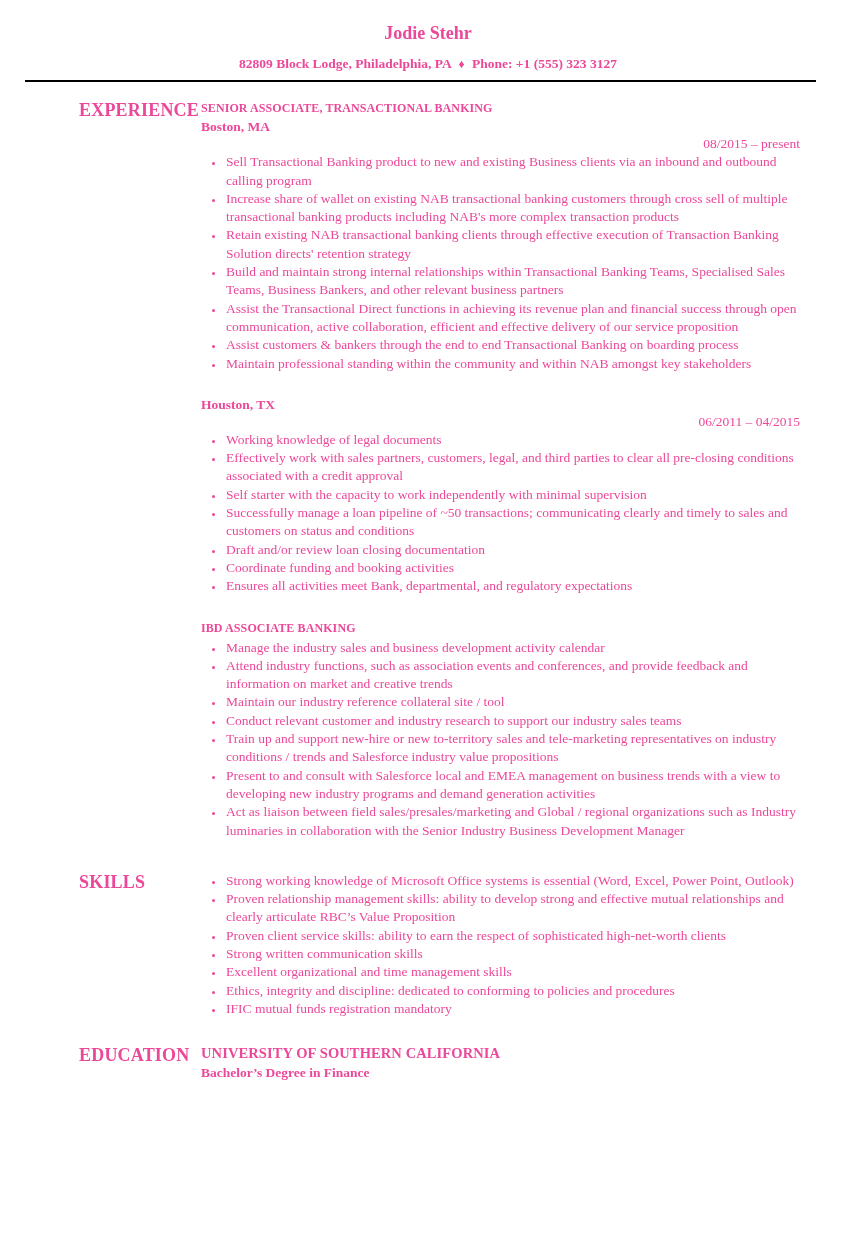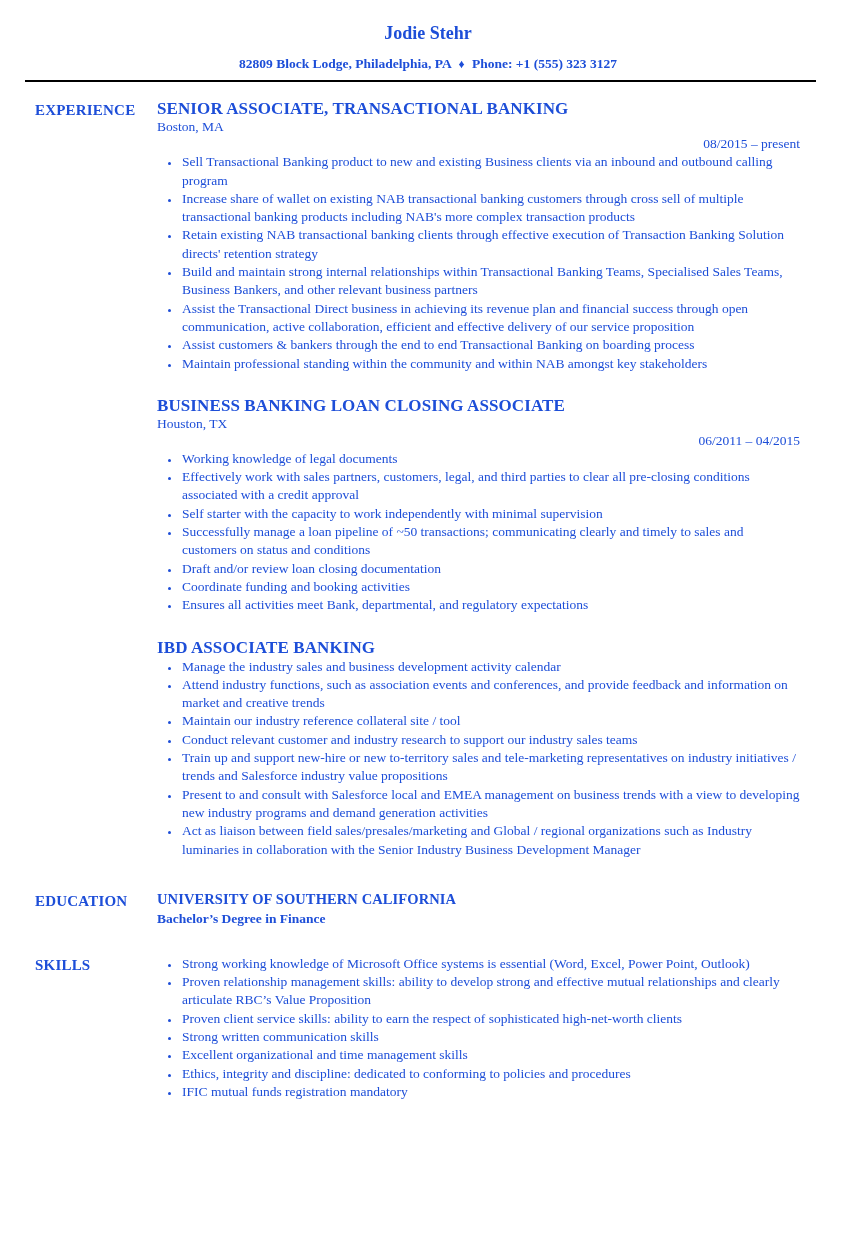--- a/index.html
+++ b/index.html
@@ -1,20 +1,20 @@
 <!DOCTYPE html>
 <html><head>
 <meta charset="utf-8">
 <style>
   html, body { margin: 0; padding: 0; background: #ffffff; }
   .page {
     width: 856px;
     height: 1240px;
     background: #ffffff;
-    color: #1d4ed8;
+    color: #ec4899;
     font-family: "Liberation Serif", serif;
     font-size: 13.5px;
     line-height: 18.3px;
     padding-top: 23px;
     box-sizing: border-box;
     overflow: hidden;
   }
   .name {
     margin: 0;
     text-align: center;
@@ -40,35 +40,36 @@
     padding-right: 56px;
   }
   .section {
     display: flex;
     margin-bottom: 26px;
   }
   .section-label {
     flex: 0 0 122px;
     width: 122px;
     font-weight: bold;
-    font-size: 15px;
+    font-size: 18px;
     padding-top: 2px;
     letter-spacing: 0.2px;
+    margin-left: 44px;
   }
   .section-content { flex: 1; min-width: 0; }
   .job { margin-bottom: 23px; }
   .job:last-child { margin-bottom: 5px; }
   .job-title {
     font-weight: bold;
-    font-size: 17px;
+    font-size: 12px;
     line-height: 19px;
     letter-spacing: 0.1px;
   }
   .job-location {
-    font-weight: normal;
+    font-weight: bold;
     line-height: 17px;
   }
   .job-dates { line-height: 17px; text-align: right; }
   ul.bullets {
     margin: 1px 0 0 0;
     padding-left: 24px;
   }
   ul.bullets li {
     padding-left: 1px;
   }
@@ -107,74 +108,73 @@
 
         <div class="job">
           <div class="job-title">SENIOR ASSOCIATE, TRANSACTIONAL BANKING</div>
           <div class="job-location">Boston, MA</div>
           <div class="job-dates">08/2015 – present</div>
           <ul class="bullets">
               <li>Sell Transactional Banking product to new and existing Business clients via an inbound and outbound calling program</li>
               <li>Increase share of wallet on existing NAB transactional banking customers through cross sell of multiple transactional banking products including NAB's more complex transaction products</li>
               <li>Retain existing NAB transactional banking clients through effective execution of Transaction Banking Solution directs' retention strategy</li>
               <li>Build and maintain strong internal relationships within Transactional Banking Teams, Specialised Sales Teams, Business Bankers, and other relevant business partners</li>
-              <li>Assist the Transactional Direct business in achieving its revenue plan and financial success through open communication, active collaboration, efficient and effective delivery of our service proposition</li>
+              <li>Assist the Transactional Direct functions in achieving its revenue plan and financial success through open communication, active collaboration, efficient and effective delivery of our service proposition</li>
               <li>Assist customers &amp; bankers through the end to end Transactional Banking on boarding process</li>
               <li>Maintain professional standing within the community and within NAB amongst key stakeholders</li>
             </ul>
         </div>
 
         <div class="job">
-          <div class="job-title">BUSINESS BANKING LOAN CLOSING ASSOCIATE</div>
           <div class="job-location">Houston, TX</div>
           <div class="job-dates">06/2011 – 04/2015</div>
           <ul class="bullets">
               <li>Working knowledge of legal documents</li>
               <li>Effectively work with sales partners, customers, legal, and third parties to clear all pre-closing conditions associated with a credit approval</li>
               <li>Self starter with the capacity to work independently with minimal supervision</li>
               <li>Successfully manage a loan pipeline of ~50 transactions; communicating clearly and timely to sales and customers on status and conditions</li>
               <li>Draft and/or review loan closing documentation</li>
               <li>Coordinate funding and booking activities</li>
               <li>Ensures all activities meet Bank, departmental, and regulatory expectations</li>
             </ul>
         </div>
 
         <div class="job">
           <div class="job-title">IBD ASSOCIATE BANKING</div>
           <ul class="bullets">
               <li>Manage the industry sales and business development activity calendar</li>
               <li>Attend industry functions, such as association events and conferences, and provide feedback and information on market and creative trends</li>
               <li>Maintain our industry reference collateral site / tool</li>
               <li>Conduct relevant customer and industry research to support our industry sales teams</li>
-              <li>Train up and support new-hire or new to-territory sales and tele-marketing representatives on industry initiatives / trends and Salesforce industry value propositions</li>
+              <li>Train up and support new-hire or new to-territory sales and tele-marketing representatives on industry conditions / trends and Salesforce industry value propositions</li>
               <li>Present to and consult with Salesforce local and EMEA management on business trends with a view to developing new industry programs and demand generation activities</li>
               <li>Act as liaison between field sales/presales/marketing and Global / regional organizations such as Industry luminaries in collaboration with the Senior Industry Business Development Manager</li>
             </ul>
         </div>
 
-      </div>
-    </div>
-
-    <div class="section">
-      <div class="section-label">EDUCATION</div>
-      <div class="section-content">
-        <div class="edu-school">UNIVERSITY OF SOUTHERN CALIFORNIA</div>
-        <div class="edu-degree">Bachelor’s Degree in Finance</div>
       </div>
     </div>
 
     <div class="section">
       <div class="section-label">SKILLS</div>
       <div class="section-content">
         <ul class="bullets">
             <li>Strong working knowledge of Microsoft Office systems is essential (Word, Excel, Power Point, Outlook)</li>
             <li>Proven relationship management skills: ability to develop strong and effective mutual relationships and clearly articulate RBC’s Value Proposition</li>
             <li>Proven client service skills: ability to earn the respect of sophisticated high-net-worth clients</li>
             <li>Strong written communication skills</li>
             <li>Excellent organizational and time management skills</li>
             <li>Ethics, integrity and discipline: dedicated to conforming to policies and procedures</li>
             <li>IFIC mutual funds registration mandatory</li>
           </ul>
       </div>
     </div>
 
+    <div class="section">
+      <div class="section-label">EDUCATION</div>
+      <div class="section-content">
+        <div class="edu-school">UNIVERSITY OF SOUTHERN CALIFORNIA</div>
+        <div class="edu-degree">Bachelor’s Degree in Finance</div>
+      </div>
+    </div>
+
   </div>
 </div>
 
 </body></html>

